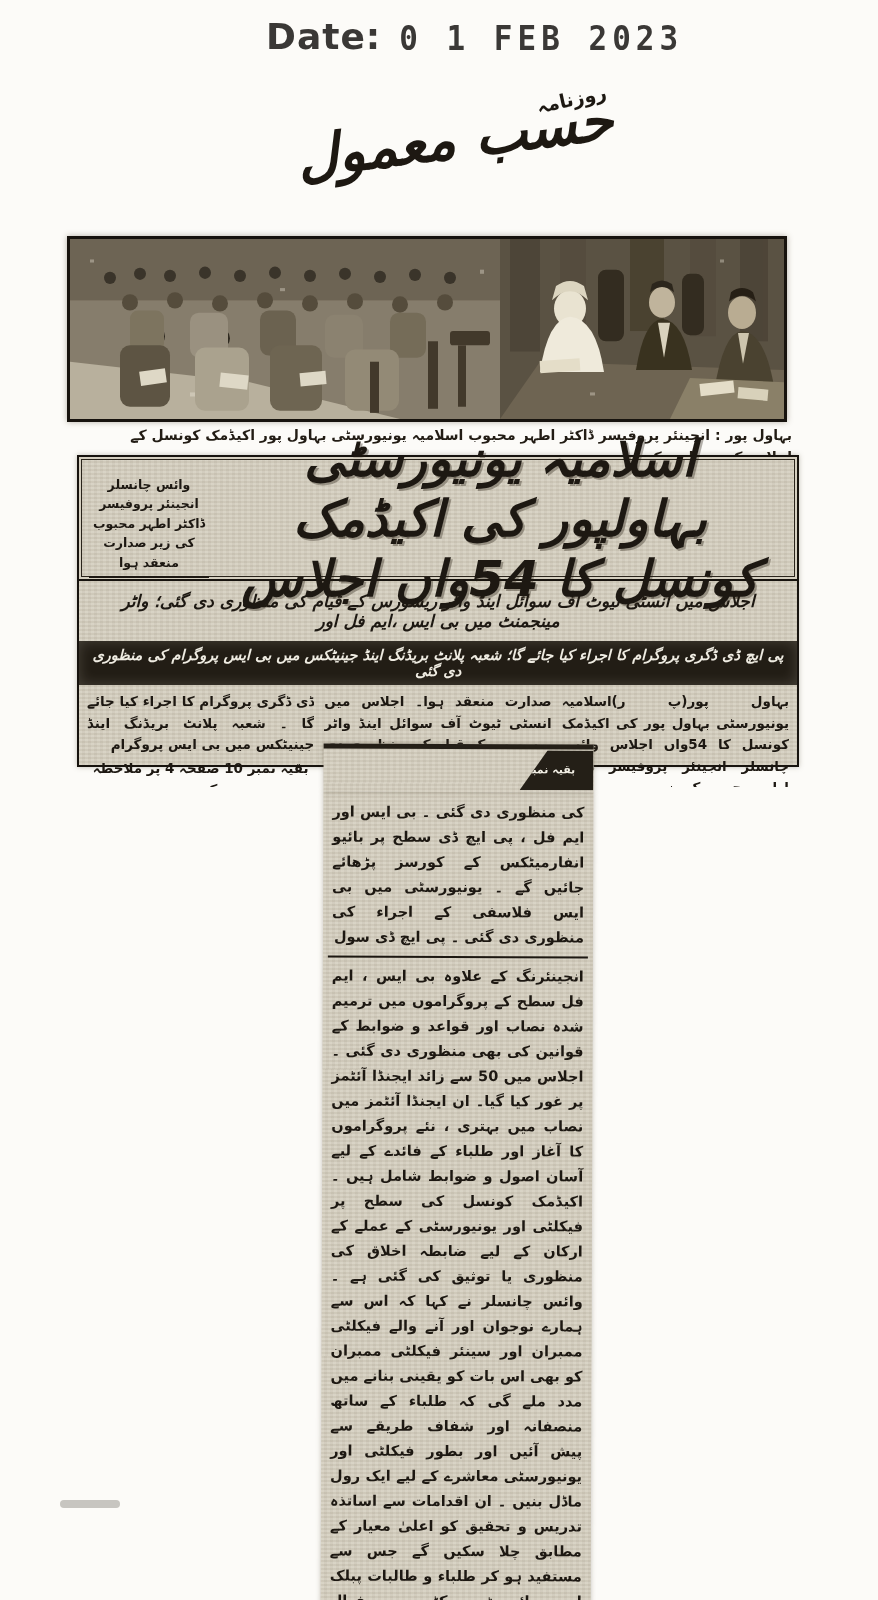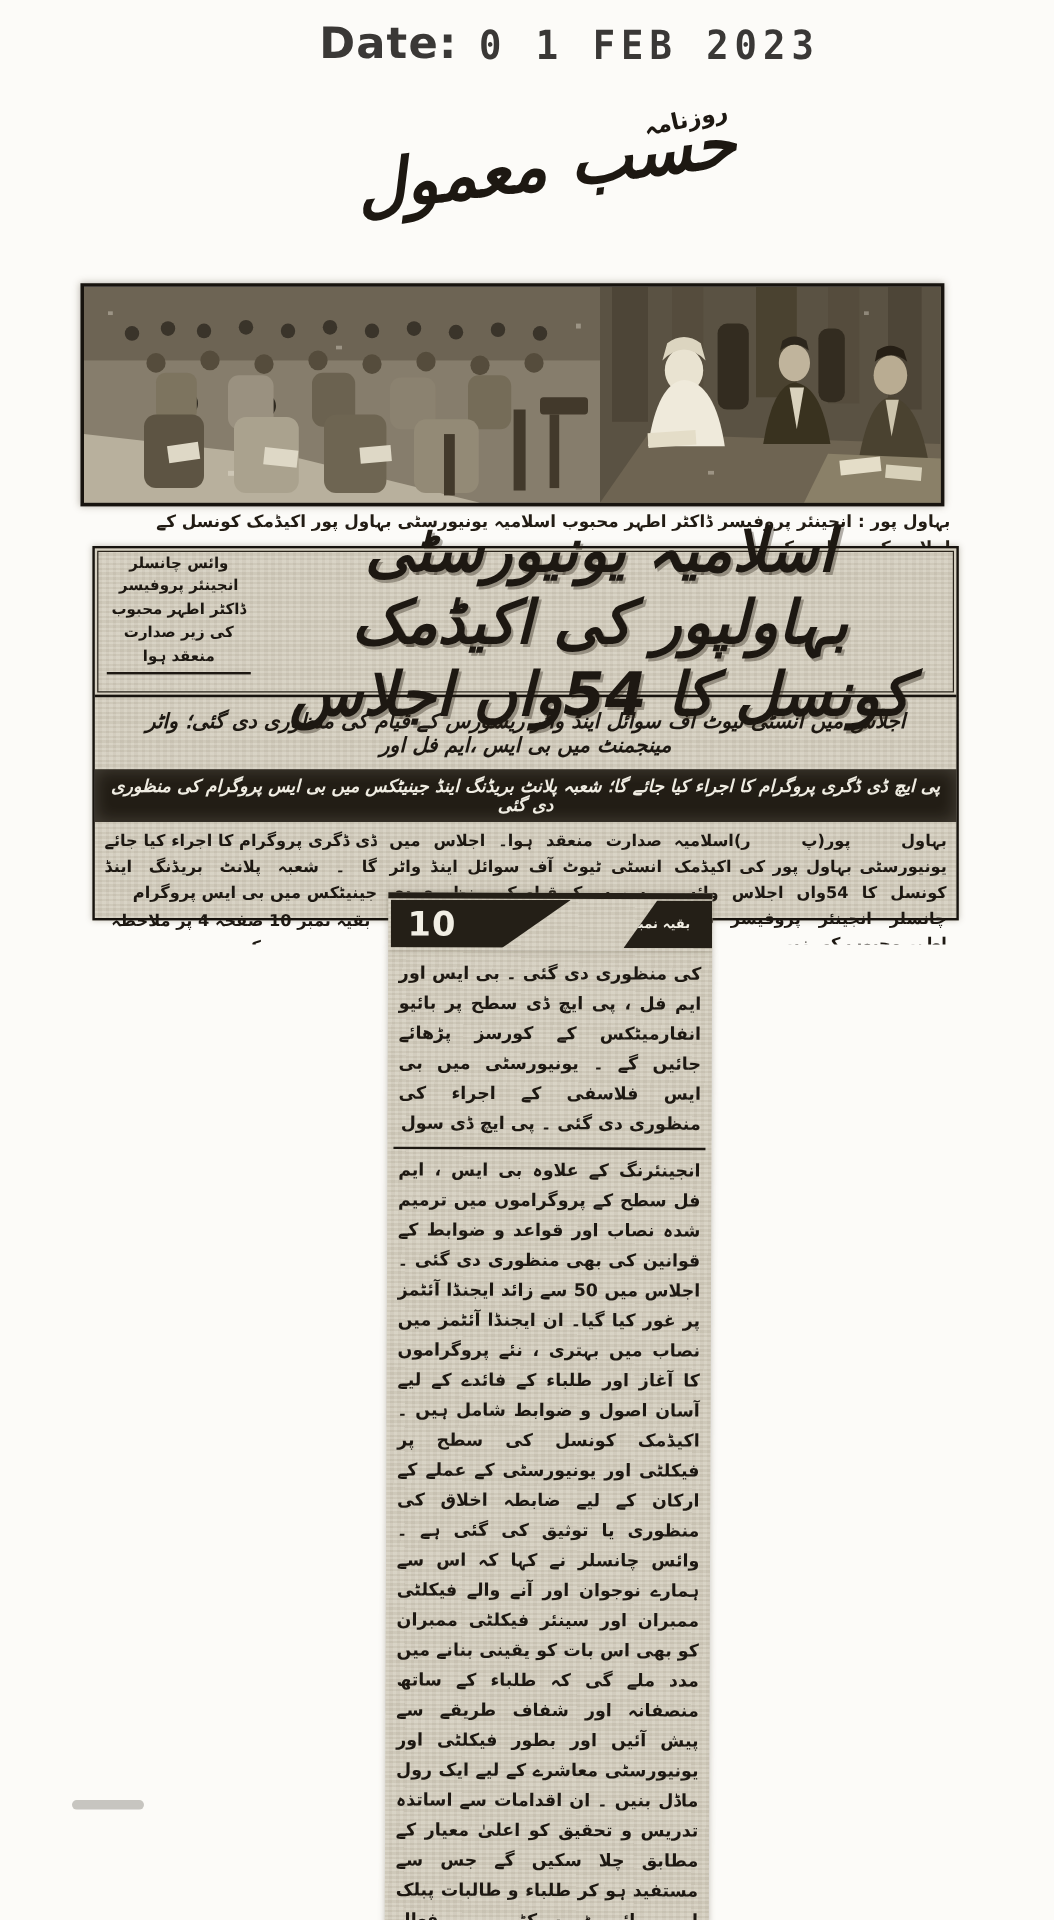--- a/index.html
+++ b/index.html
@@ -37,21 +37,21 @@
     text-align:right;line-height:1.6;color:#221c14;}
 
   
   .article-frame{position:absolute;left:77px;top:455px;width:722px;height:312px;
     border:2px solid #17130e;box-sizing:border-box;}
   .headline-area{position:relative;height:122px;border-bottom:2px solid #17130e;box-shadow:inset 0 0 0 2px #d5cfc0, inset 0 0 0 3px #2a241b;}
   .headline-main{position:absolute;right:14px;left:138px;top:4px;bottom:2px;
     display:flex;align-items:center;justify-content:center;text-align:center;
     font-size:50px;line-height:1.2;font-weight:bold;font-style:italic;letter-spacing:-1px;
     text-shadow:2px 2px 0 rgba(40,32,20,.35);}
-  .headline-deck{position:absolute;left:10px;top:2px;width:120px;font-size:12.5px;font-weight:bold;
+  .headline-deck{position:absolute;left:10px;top:18px;width:120px;font-size:12.5px;font-weight:bold;
     text-align:center;line-height:1.55;border-bottom:2px solid #1d1812;padding-bottom:4px;}
   .subhead1{height:60px;display:flex;align-items:center;justify-content:center;
     font-size:17px;font-weight:bold;font-style:italic;text-align:center;padding:0 10px;overflow:hidden;}
   .subhead2{height:44px;background:#221d15;color:#efece2;display:flex;align-items:center;justify-content:center;
     font-size:14.5px;font-weight:bold;font-style:italic;text-align:center;padding:0 8px;overflow:hidden;
     box-shadow:inset 0 0 14px rgba(250,245,230,.18);}
   .columns{display:flex;direction:rtl;gap:10px;padding:6px 8px;height:96px;overflow:hidden;}
   .col{flex:1;font-size:13.5px;line-height:1.6;font-weight:bold;text-align:justify;overflow:hidden;}
   .col .more{font-weight:bold;text-align:center;margin-top:2px;font-size:13.5px;}
 
@@ -212,23 +212,20 @@
     <div class="col rtl">
       <span>ڈی ڈگری پروگرام کا اجراء کیا جائے گا ۔ شعبہ پلانٹ بریڈنگ اینڈ جینیٹکس میں بی ایس پروگرام</span>
       <div class="more">بقیہ نمبر 10 صفحہ 4 پر ملاحظہ کریں</div>
     </div>
   </div>
 </div>
 
 <div class="continuation">
   <div class="cont-header paper">
     <div class="cont-topline"></div>
-    <div class="badge-left">
-      <span>10</span>
-    </div>
     <div class="badge-right rtl">بقیہ نمبر</div>
   </div>
   <div class="cont-body paper rtl">
     <span>کی منظوری دی گئی ۔ بی ایس اور ایم فل ، پی ایچ ڈی سطح پر بائیو انفارمیٹکس کے کورسز پڑھائے جائیں گے ۔ یونیورسٹی میں بی ایس فلاسفی کے اجراء کی منظوری دی گئی ۔ پی ایچ ڈی سول</span>
     <hr class="rule">
     <span>انجینئرنگ کے علاوہ بی ایس ، ایم فل سطح کے پروگراموں میں ترمیم شدہ نصاب اور قواعد و ضوابط کے قوانین کی بھی منظوری دی گئی ۔ اجلاس میں 50 سے زائد ایجنڈا آئٹمز پر غور کیا گیا۔ ان ایجنڈا آئٹمز میں نصاب میں بہتری ، نئے پروگراموں کا آغاز اور طلباء کے فائدے کے لیے آسان اصول و ضوابط شامل ہیں ۔ اکیڈمک کونسل کی سطح پر فیکلٹی اور یونیورسٹی کے عملے کے ارکان کے لیے ضابطہ اخلاق کی منظوری یا توثیق کی گئی ہے ۔ وائس چانسلر نے کہا کہ اس سے ہمارے نوجوان اور آنے والے فیکلٹی ممبران اور سینئر فیکلٹی ممبران کو بھی اس بات کو یقینی بنانے میں مدد ملے گی کہ طلباء کے ساتھ منصفانہ اور شفاف طریقے سے پیش آئیں اور بطور فیکلٹی اور یونیورسٹی معاشرے کے لیے ایک رول ماڈل بنیں ۔ ان اقدامات سے اساتذہ تدریس و تحقیق کو اعلیٰ معیار کے مطابق چلا سکیں گے جس سے مستفید ہو کر طلباء و طالبات پبلک اور پرائیویٹ سیکٹر میں فعال کردار ادا کرنے کے قابل ہو جائیں گے ۔</span>
   </div>
 </div>
 
 <div class="noise-edge"></div>

